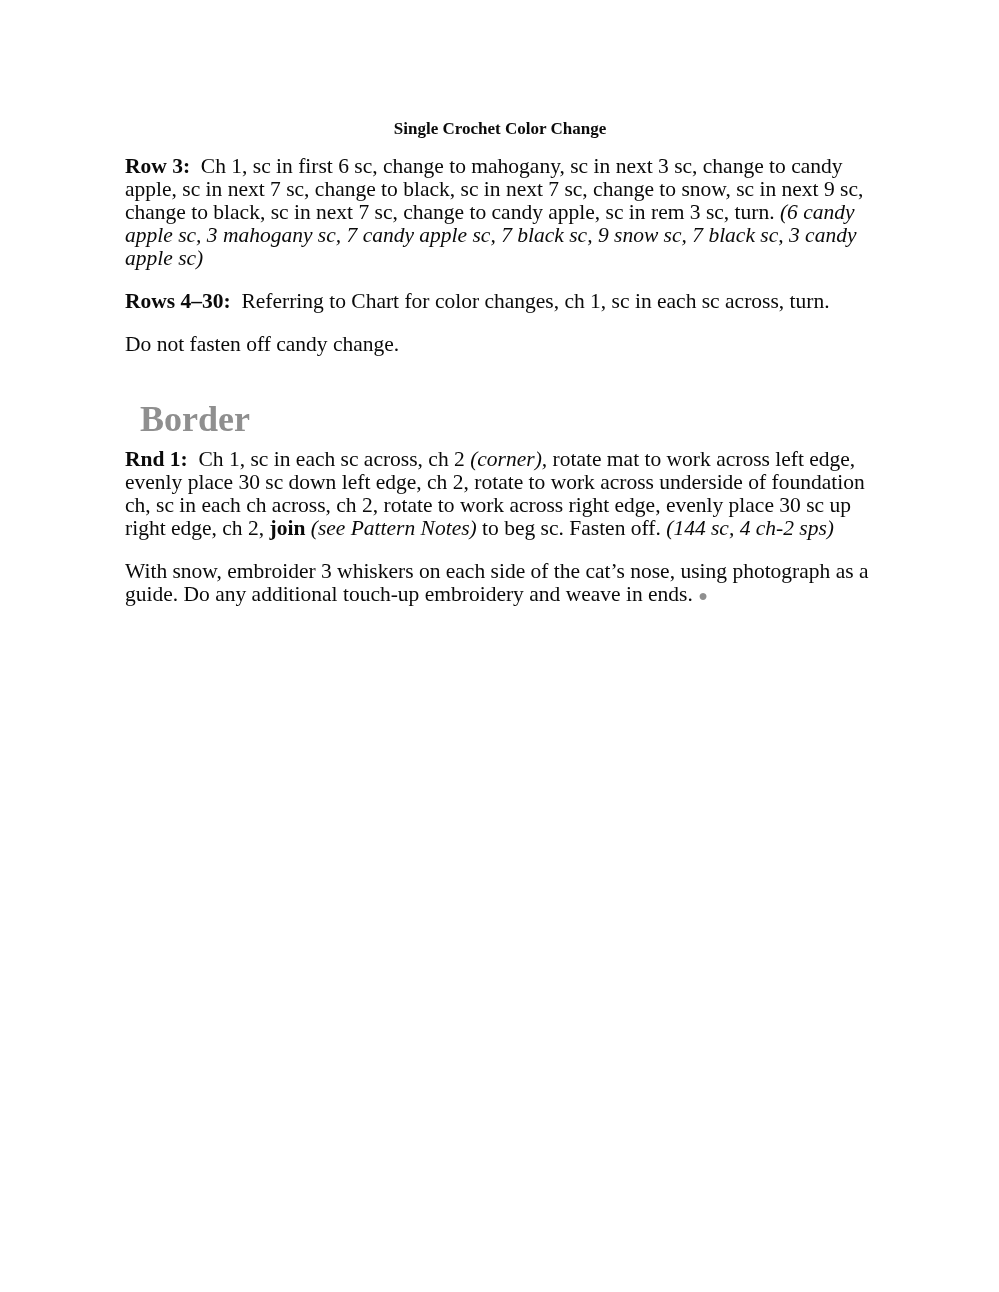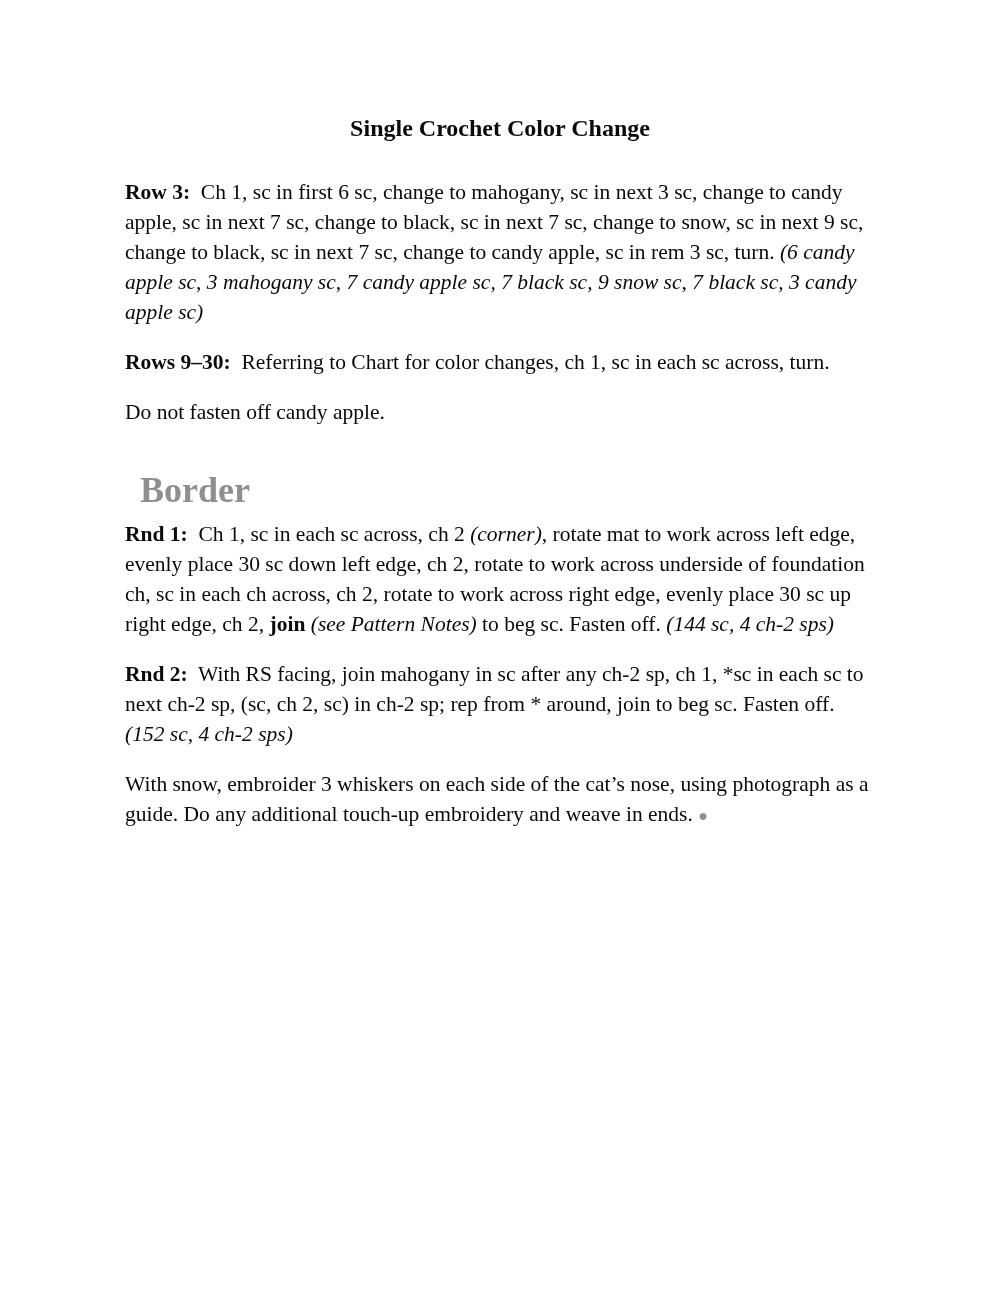--- a/index.html
+++ b/index.html
@@ -12,30 +12,30 @@
     color: var(--body-color, #0a0a0a);
   }
   .page {
     width: 999px;
     height: 1292px;
     background: var(--page-bg, #ffffff);
     padding: 118px 124px 0 125px;
     overflow: hidden;
   }
   .doc-title {
-    font-size: 24px;
+    font-size: 17px;
     line-height: 21px;
     font-weight: bold;
     text-align: center;
-    margin: 0 0 38px 0;
+    margin: 0 0 16px 0;
     color: var(--body-color, #0a0a0a);
   }
   .body-para {
     font-size: 21.5px;
-    line-height: 30px;
+    line-height: 23px;
     margin: 0 0 20px 0;
   }
   .section-heading {
     font-size: 36px;
     line-height: 38px;
     font-weight: bold;
     color: var(--heading-color, #8f8f8f);
     margin: 44px 0 10px 15px;
   }
   .seg-bold { font-weight: bold; }
@@ -46,26 +46,25 @@
   }
 </style>
 </head>
 <body>
 
 <div class="page">
   <h1 class="doc-title">Single Crochet Color Change</h1>
 
   <p class="body-para"><span class="seg-bold">Row 3:</span><span class="seg-normal">&nbsp; Ch 1, sc in first 6 sc, change to mahogany, sc in next 3 sc, change to candy apple, sc in next 7 sc, change to black, sc in next 7 sc, change to snow, sc in next 9 sc, change to black, sc in next 7 sc, change to candy apple, sc in rem 3 sc, turn. </span><span class="seg-italic">(6 candy apple sc, 3 mahogany sc, 7 candy apple sc, 7 black sc, 9 snow sc, 7 black sc, 3 candy apple sc)</span></p>
 
-  <p class="body-para"><span class="seg-bold">Rows 9–30:</span><span class="seg-normal">&nbsp; Referring to Chart for color changes, ch 1, sc in each sc across, turn.</span></p>
+  <p class="body-para"><span class="seg-bold">Rows 4–30:</span><span class="seg-normal">&nbsp; Referring to Chart for color changes, ch 1, sc in each sc across, turn.</span></p>
 
-  <p class="body-para"><span class="seg-normal">Do not fasten off candy apple.</span></p>
+  <p class="body-para"><span class="seg-normal">Do not fasten off candy change.</span></p>
 
   <h2 class="section-heading">Border</h2>
 
   <p class="body-para"><span class="seg-bold">Rnd 1:</span><span class="seg-normal">&nbsp; Ch 1, sc in each sc across, ch 2 </span><span class="seg-italic">(corner),</span><span class="seg-normal"> rotate mat to work across left edge, evenly place 30 sc down left edge, ch 2, rotate to work across underside of foundation ch, sc in each ch across, ch 2, rotate to work across right edge, evenly place 30 sc up right edge, ch 2, </span><span class="seg-bold">join</span><span class="seg-normal"> </span><span class="seg-italic">(see Pattern Notes)</span><span class="seg-normal"> to beg sc. Fasten off. </span><span class="seg-italic">(144 sc, 4 ch-2 sps)</span></p>
 
-  <p class="body-para"><span class="seg-bold">Rnd 2:</span><span class="seg-normal">&nbsp; With RS facing, join mahogany in sc after any ch-2 sp, ch 1, *sc in each sc to next ch-2 sp, (sc, ch 2, sc) in ch-2 sp; rep from * around, join to beg sc. Fasten off. </span><span class="seg-italic">(152 sc, 4 ch-2 sps)</span></p>
 
 
 
   <p class="body-para"><span class="seg-normal">With snow, embroider 3 whiskers on each side of the cat’s nose, using photograph as a guide. Do any additional touch-up embroidery and weave in ends. </span><span class="seg-bullet">●</span></p>
 </div>
 
 </body></html>

